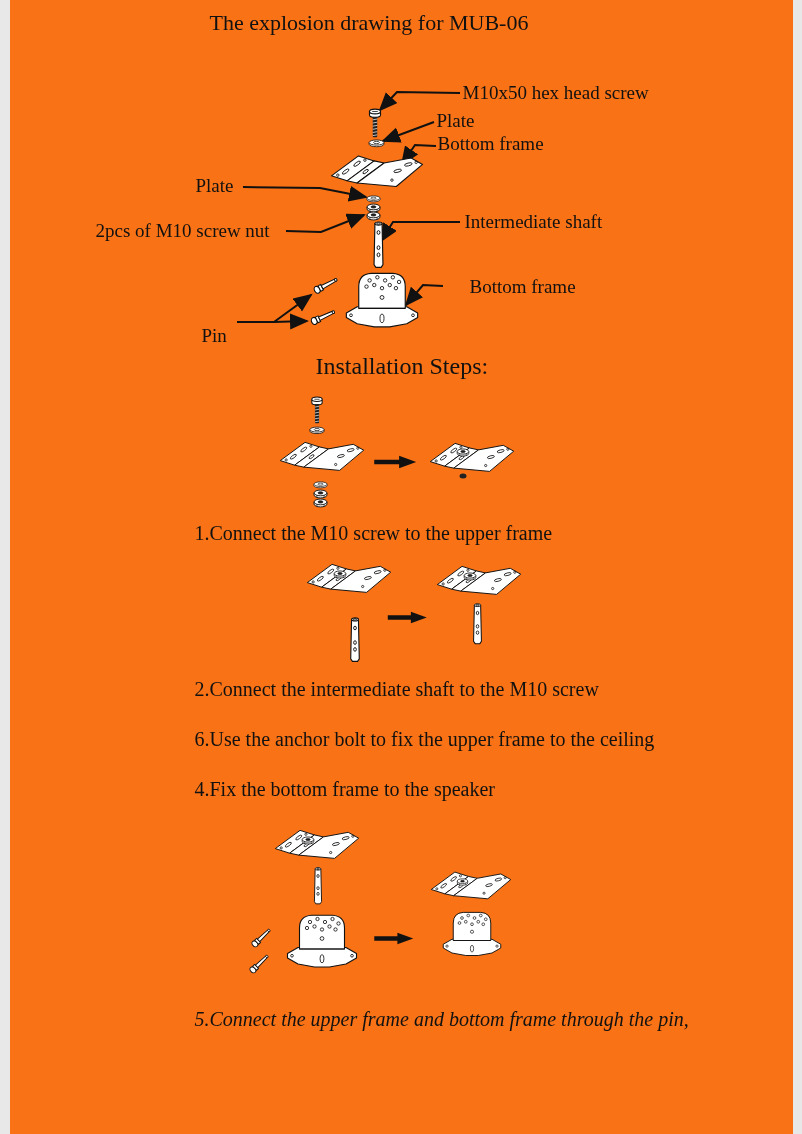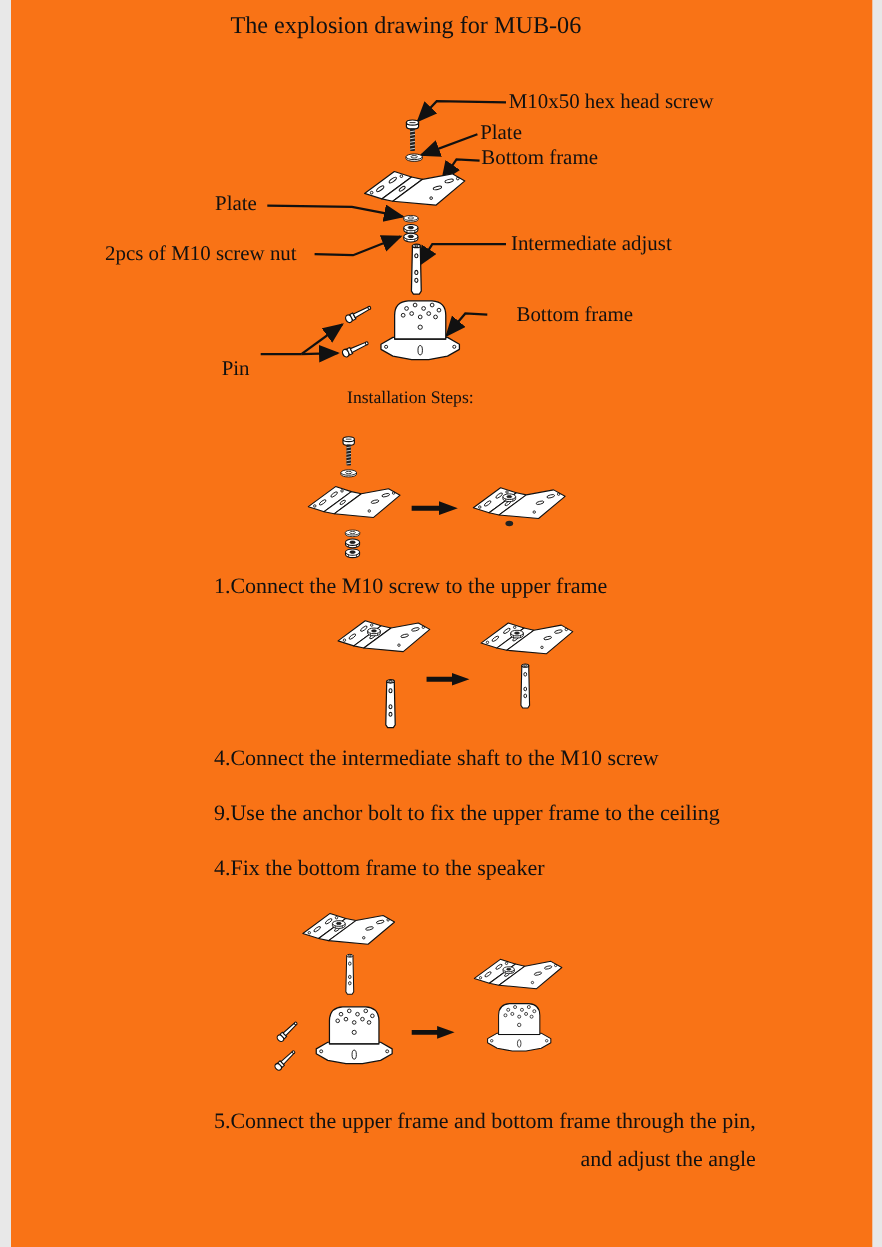--- a/index.html
+++ b/index.html
@@ -4,23 +4,23 @@
 <style>
   html,body{margin:0;padding:0;background:#e8e8e8;}
   .page{
     position:relative;width:783px;height:1134px;margin:0 auto;
     background:#f97316;color:#111;
     font-family:"Liberation Serif", serif;
     overflow:hidden;
   }
   .abs{position:absolute;}
   .title{font-size:22px;white-space:nowrap;}
-  .heading{font-size:16px;white-space:nowrap;}
+  .heading{font-size:24px;white-space:nowrap;}
   .label{font-size:19px;white-space:nowrap;line-height:1.1;}
-  .step{font-size:20px;white-space:nowrap;line-height:1.2;text-align:right;}
+  .step{font-size:20px;white-space:nowrap;line-height:1.2;}
   .step-line2{display:block;margin-left:20px;margin-top:11px;}
   svg{display:block;}
   .lead{stroke:#111;stroke-width:2;fill:none;}
 </style>
 </head>
 <body>
 
 <div class="page">
 
   <svg width="0" height="0" style="position:absolute" aria-hidden="true">
@@ -150,21 +150,21 @@
     <g transform="translate(220,245) rotate(-25)">
       <use href="#sym-pin" x="0" y="-6" width="30" height="12"></use>
     </g>
   </svg>
 
   <div class="abs label" style="left:453px;top:83px;text-align:center;">M10x50 hex head screw</div>
   <div class="abs label" style="left:427px;top:111px;">Plate</div>
   <div class="abs label" style="left:428px;top:134px;">Bottom frame</div>
   <div class="abs label" style="left:186px;top:176px;">Plate</div>
   <div class="abs label" style="left:86px;top:221px;">2pcs of M10 screw nut</div>
-  <div class="abs label" style="left:455px;top:212px;">Intermediate adjust</div>
+  <div class="abs label" style="left:455px;top:212px;">Intermediate shaft</div>
   <div class="abs label" style="left:460px;top:277px;">Bottom frame</div>
   <div class="abs label" style="left:192px;top:326px;">Pin</div>
 
   <div class="abs heading" style="left:306px;top:353px;">Installation Steps:</div>
 
   <svg class="abs" style="left:255px;top:388px;" width="260" height="126" viewBox="0 0 260 126">
     <use href="#sym-screw" x="45" y="8" width="14" height="28"></use>
     <use href="#sym-washer" x="44" y="38" width="16" height="9"></use>
     <use href="#sym-frame" x="14" y="48" width="86" height="44"></use>
     <use href="#sym-washer" x="48" y="93" width="15" height="8"></use>
@@ -179,39 +179,38 @@
 
   <svg class="abs" style="left:290px;top:556px;" width="230" height="112" viewBox="0 0 230 112">
     <use href="#sym-frame" x="6" y="2" width="86" height="44"></use>
     <use href="#sym-nut" x="33" y="14" width="14" height="9"></use>
     <use href="#sym-shaft" x="47" y="60" width="16" height="48"></use>
     <use href="#sym-arrow" x="86" y="55" width="44" height="13"></use>
     <use href="#sym-frame" x="136" y="4" width="86" height="44"></use>
     <use href="#sym-nut" x="163" y="16" width="14" height="9"></use>
     <use href="#sym-shaft" x="170" y="46" width="15" height="44"></use>
   </svg>
-  <div class="abs step" style="left:185px;top:677px;">4.Connect the intermediate shaft to the M10 screw</div>
-  <div class="abs step" style="left:185px;top:727px;">9.Use the anchor bolt to fix the upper frame to the ceiling</div>
+  <div class="abs step" style="left:185px;top:677px;">2.Connect the intermediate shaft to the M10 screw</div>
+  <div class="abs step" style="left:185px;top:727px;">6.Use the anchor bolt to fix the upper frame to the ceiling</div>
   <div class="abs step" style="left:185px;top:777px;">4.Fix the bottom frame to the speaker</div>
 
   <svg class="abs" style="left:228px;top:814px;" width="292" height="168" viewBox="0 0 292 168">
     <use href="#sym-frame" x="36" y="10" width="86" height="44"></use>
     <use href="#sym-nut" x="63" y="22" width="14" height="9"></use>
     <use href="#sym-shaft" x="72" y="52" width="16" height="40"></use>
     <use href="#sym-bottomframe" x="44" y="96" width="80" height="60"></use>
     <g transform="translate(14,132) rotate(-44)">
       <use href="#sym-pin" x="0" y="-5" width="26" height="11"></use>
     </g>
     <g transform="translate(12,158) rotate(-44)">
       <use href="#sym-pin" x="0" y="-5" width="26" height="11"></use>
     </g>
     <use href="#sym-arrow" x="134" y="118" width="45" height="13"></use>
     <use href="#sym-frame" x="192" y="52" width="82" height="42"></use>
     <use href="#sym-nut" x="218" y="64" width="13" height="8"></use>
     <use href="#sym-bottomframe" x="202" y="94" width="64" height="50"></use>
   </svg>
 
-  <div class="abs step" style="left:185px;top:1007px;">
+  <div class="abs step" style="left:185px;top:1007px;font-style:italic;">
     <span>5.Connect the upper frame and bottom frame through the pin,</span>
-    <span class="step-line2">and adjust the angle</span>
   </div>
 
 </div>
 
 </body></html>

